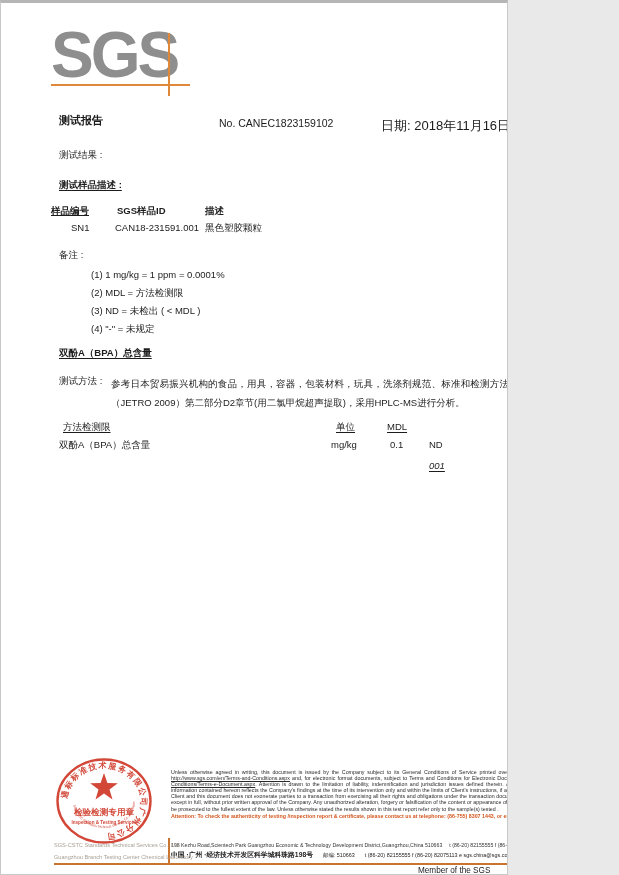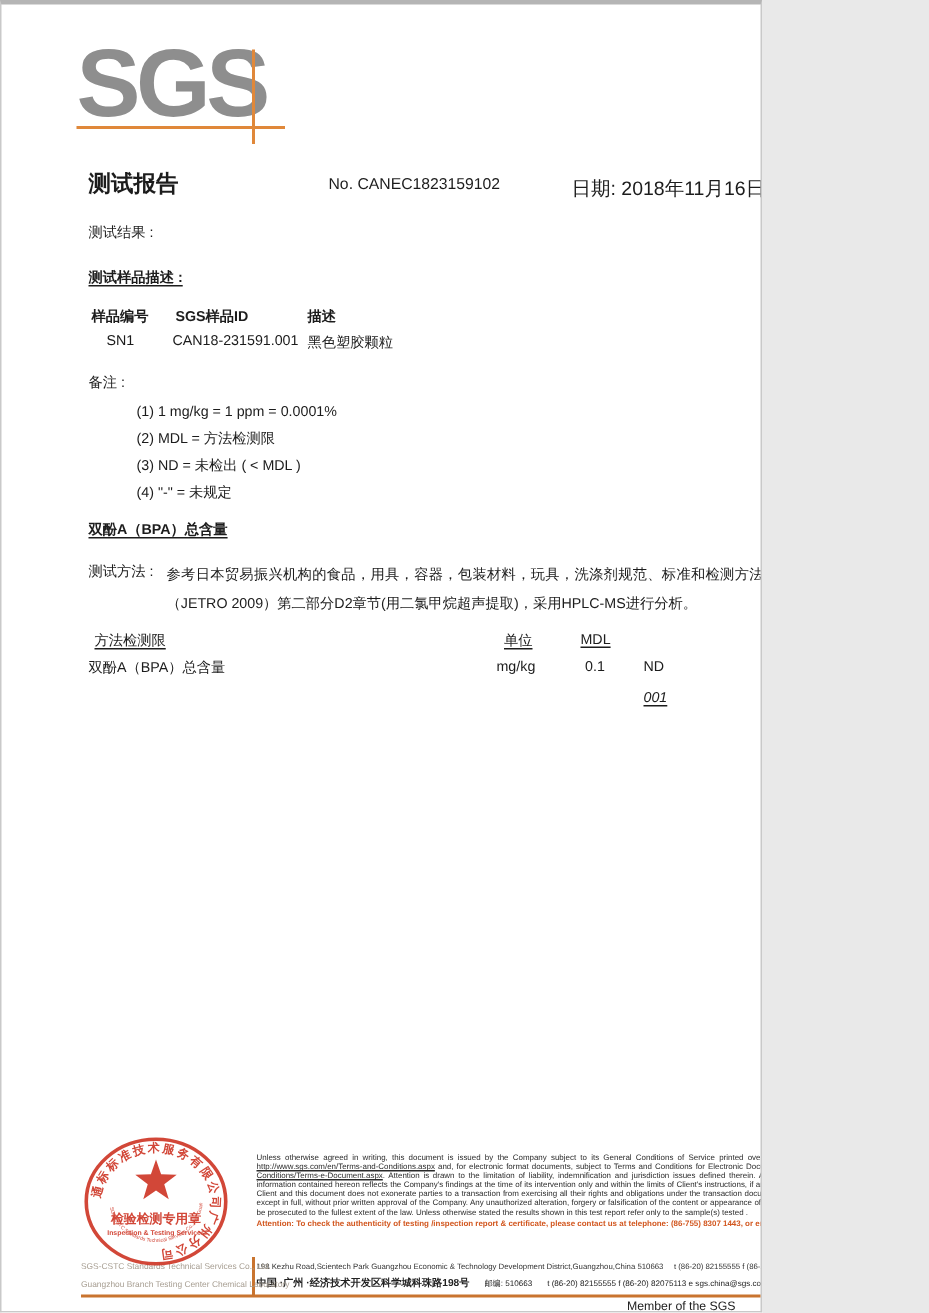--- a/index.html
+++ b/index.html
@@ -12,30 +12,30 @@
   }
   .abs { position:absolute; white-space:nowrap; }
 
   
   .logo-text { position:absolute; left:50px; top:22px; font-size:64px; font-weight:800;
     letter-spacing:-3px; color:#8e8e8e; line-height:60px; }
   .logo-hline { position:absolute; left:50px; top:81px; width:139px; height:2px; background:#e0883a; }
   .logo-vline { position:absolute; left:167px; top:30px; width:2px; height:63px; background:#e0883a; }
 
   
-  .doc-title { left:58px; top:110px; font-size:15px; font-weight:bold; }
+  .doc-title { left:58px; top:110px; font-size:11px; font-weight:bold; }
   .report-no { left:218px; top:114px; font-size:10.5px; }
   .report-date { left:380px; top:114px; font-size:13px; }
   .page-info { left:521px; top:114px; font-size:10.5px; }
 
   .body-txt { font-size:9.5px; }
   .results-label { left:58px; top:146px; }
   .sample-heading { left:58px; top:176px; font-weight:bold; text-decoration:underline; text-underline-offset:2px; }
 
-  .st-h1 { left:60px;  top:202px; font-weight:bold; }
+  .st-h1 { left:50px;  top:202px; font-weight:bold;text-decoration:underline; }
   .st-h2 { left:116px; top:202px; font-weight:bold; }
   .st-h3 { left:204px; top:202px; font-weight:bold; }
   .st-c1 { left:70px;  top:219px; }
   .st-c2 { left:114px; top:219px; }
   .st-c3 { left:204px; top:219px; }
 
   .remarks-label { left:58px; top:246px; }
   .remarks-list { position:absolute; left:90px; top:263px; list-style:none; }
   .remarks-list li { font-size:9.5px; line-height:17.9px; }
 

